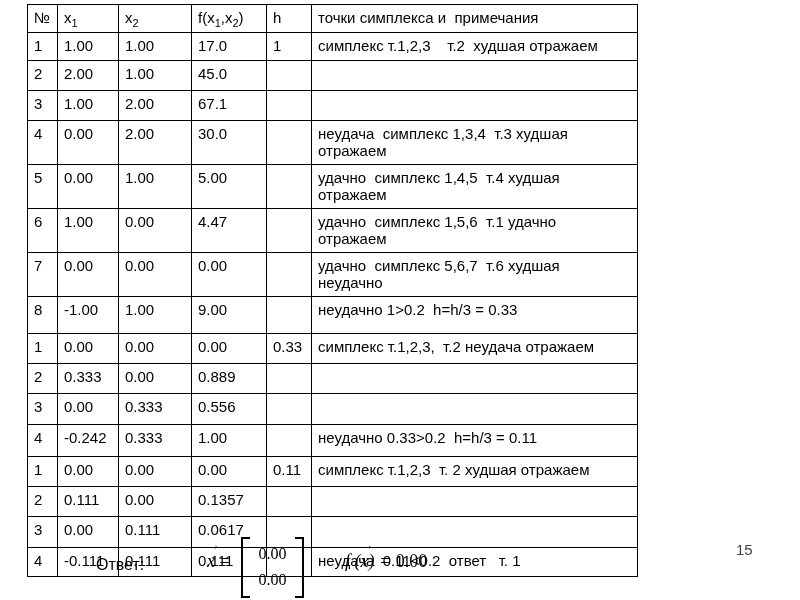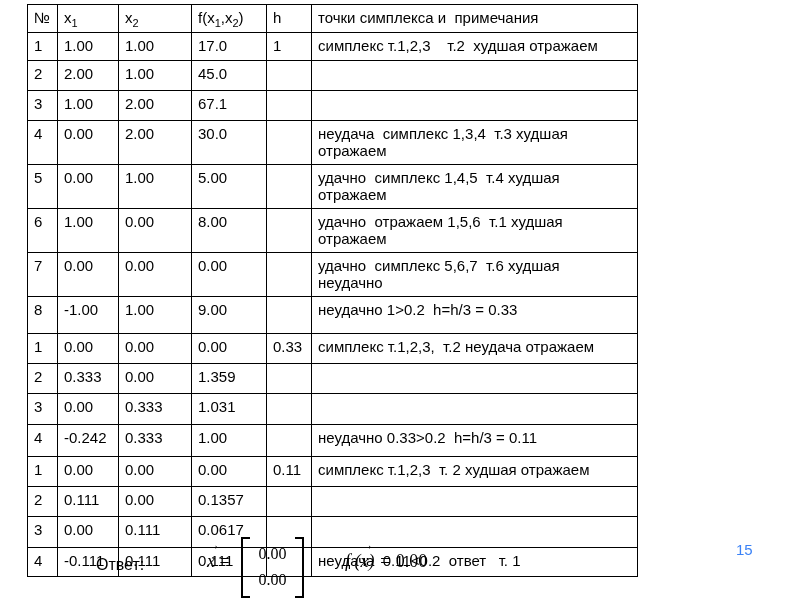--- a/index.html
+++ b/index.html
@@ -39,21 +39,21 @@
   .eqsign{font-style:normal;}
 
   .vector{position:absolute;left:241px;top:537px;display:flex;height:61px;}
   .br{width:7px;}
   .brl{border-left:2px solid #000;border-top:2px solid #000;border-bottom:2px solid #000;}
   .brr{border-right:2px solid #000;border-top:2px solid #000;border-bottom:2px solid #000;}
   .vvals{width:45px;text-align:center;font-family:"Liberation Serif",serif;
          font-size:16px;font-style:normal;padding-top:4px;}
   .vvals div{line-height:26px;}
 
-  .page-num{position:absolute;left:736px;top:541px;font-size:15px;color:#3b82f6;}
+  .page-num{position:absolute;left:736px;top:541px;font-size:15px;color:#404040;}
 </style>
 </head>
 <body>
 
 <div class="slide">
 
   <table class="simplex">
     <colgroup>
       <col style="width:30px">
         <col style="width:61px">
@@ -112,23 +112,23 @@
           <td>1.00</td>
           <td>5.00</td>
           <td></td>
           <td class="note">удачно  симплекс 1,4,5  т.4 худшая
 отражаем</td>
         </tr>
         <tr>
           <td>6</td>
           <td>1.00</td>
           <td>0.00</td>
-          <td>8.00</td>
-          <td></td>
-          <td class="note">удачно  отражаем 1,5,6  т.1 худшая
+          <td>4.47</td>
+          <td></td>
+          <td class="note">удачно  симплекс 1,5,6  т.1 удачно
 отражаем</td>
         </tr>
         <tr>
           <td>7</td>
           <td>0.00</td>
           <td>0.00</td>
           <td>0.00</td>
           <td></td>
           <td class="note">удачно  симплекс 5,6,7  т.6 худшая
 неудачно</td>
@@ -146,29 +146,29 @@
           <td>0.00</td>
           <td>0.00</td>
           <td>0.00</td>
           <td>0.33</td>
           <td class="note">симплекс т.1,2,3,  т.2 неудача отражаем</td>
         </tr>
         <tr>
           <td>2</td>
           <td>0.333</td>
           <td>0.00</td>
-          <td>1.359</td>
+          <td>0.889</td>
           <td></td>
           <td class="note"></td>
         </tr>
         <tr>
           <td>3</td>
           <td>0.00</td>
           <td>0.333</td>
-          <td>1.031</td>
+          <td>0.556</td>
           <td></td>
           <td class="note"></td>
         </tr>
         <tr>
           <td>4</td>
           <td>-0.242</td>
           <td>0.333</td>
           <td>1.00</td>
           <td></td>
           <td class="note">неудачно 0.33&gt;0.2  h=h/3 = 0.11</td>

